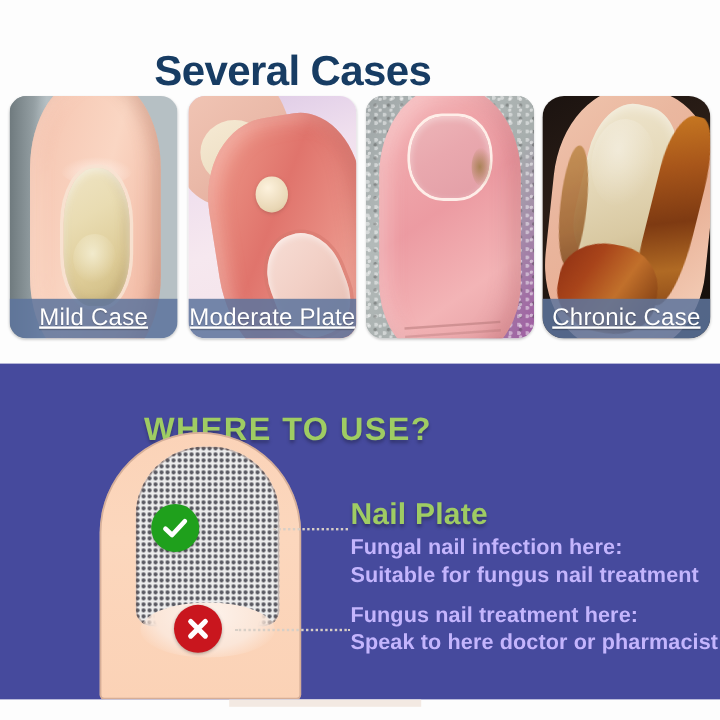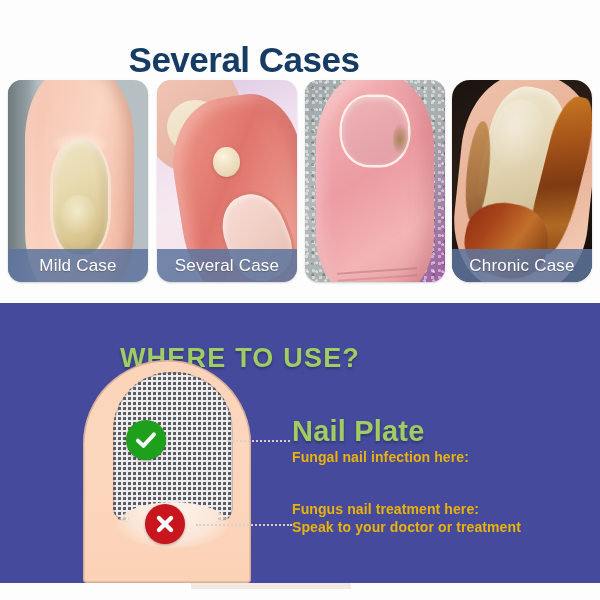--- a/index.html
+++ b/index.html
@@ -39,24 +39,25 @@
   .card-0{left:8px;}
   .card-1{left:157px;}
   .card-2{left:305px;}
   .card-3{left:452px;border-radius:18px;}
 
   .photo{position:absolute;inset:0;overflow:hidden;}
   .card-label{
     position:absolute;left:0;right:0;bottom:0;height:33px;
     background:rgba(93,116,157,.86);
     color:#ffffff;
-    font-size:17px;
+    font-size:20px;
     display:flex;align-items:center;justify-content:center;
     letter-spacing:.2px;
     text-shadow:0 1px 1px rgba(0,0,0,.25);
+    text-decoration:underline;
   }
 
   
   .p-mild{
     background:
       radial-gradient(ellipse 55% 38% at 50% 118%, #cfd6d9 0%, #b9c4c9 40%, rgba(185,196,201,0) 70%),
       linear-gradient(100deg,#7e8a8e 0%,#9aa6aa 9%,#b6c0c4 15%,#b6c0c4 100%);
   }
   .p-mild .sidedark{
     position:absolute;left:0;top:0;width:22%;height:100%;
@@ -266,27 +267,27 @@
     position:absolute;height:0;
     border-top:2px dotted #d8cfc6;
   }
   .leader-nail{left:228px;top:137px;width:62px;}
   .leader-lunula{left:196px;top:221px;width:96px;}
 
   .callout{position:absolute;left:292px;}
   .callout-nail{top:113px;}
   .callout-lunula{top:198px;}
   .callout-title{
-    font-size:29px;font-weight:bold;color:#9fcc63;
+    font-size:25px;font-weight:bold;color:#9fcc63;
     letter-spacing:.2px;line-height:1.05;
     text-shadow:0 2px 3px rgba(0,0,0,.3);
     margin:0 0 3px 0;
   }
   .callout-line{
-    font-size:14px;font-weight:bold;color:#eab308;
+    font-size:18px;font-weight:bold;color:#c4b5fd;
     line-height:1.28;letter-spacing:.1px;
     white-space:nowrap;
   }
 
   .bottom-strip{
     position:absolute;left:0;top:583px;width:600px;height:17px;
     background:#fdfdfd;
   }
   .bottom-strip .stub{
     position:absolute;left:191px;top:0;width:160px;height:6px;
@@ -316,21 +317,21 @@
 
       <div class="case-card card-1">
         <div class="photo p-moderate">
           <div class="toeback"></div>
           <div class="tool"></div>
           <div class="digit">
             <div class="nail"></div>
           </div>
           <div class="blister"></div>
         </div>
-        <div class="card-label">Several Case</div>
+        <div class="card-label">Moderate Plate</div>
       </div>
 
       <div class="case-card card-2">
         <div class="photo p-severe">
           <div class="speck"></div>
           <div class="digit">
             <div class="nail"></div>
             <div class="crease"></div>
           </div>
         </div>
@@ -371,25 +372,26 @@
         </svg>
       </div>
     </div>
 
     <div class="leader leader-nail"></div>
     <div class="leader leader-lunula"></div>
 
     <div class="callout callout-nail">
       <div class="callout-title">Nail Plate</div>
       <div class="callout-line">Fungal nail infection here:</div>
+      <div class="callout-line">Suitable for fungus nail treatment</div>
     </div>
 
     <div class="callout callout-lunula">
       <div class="callout-line">Fungus nail treatment here:</div>
-      <div class="callout-line">Speak to your doctor or treatment</div>
+      <div class="callout-line">Speak to here doctor or pharmacist</div>
     </div>
   </section>
 
   <div class="bottom-strip">
     <div class="stub"></div>
   </div>
 
 </div>
 
 </body></html>

